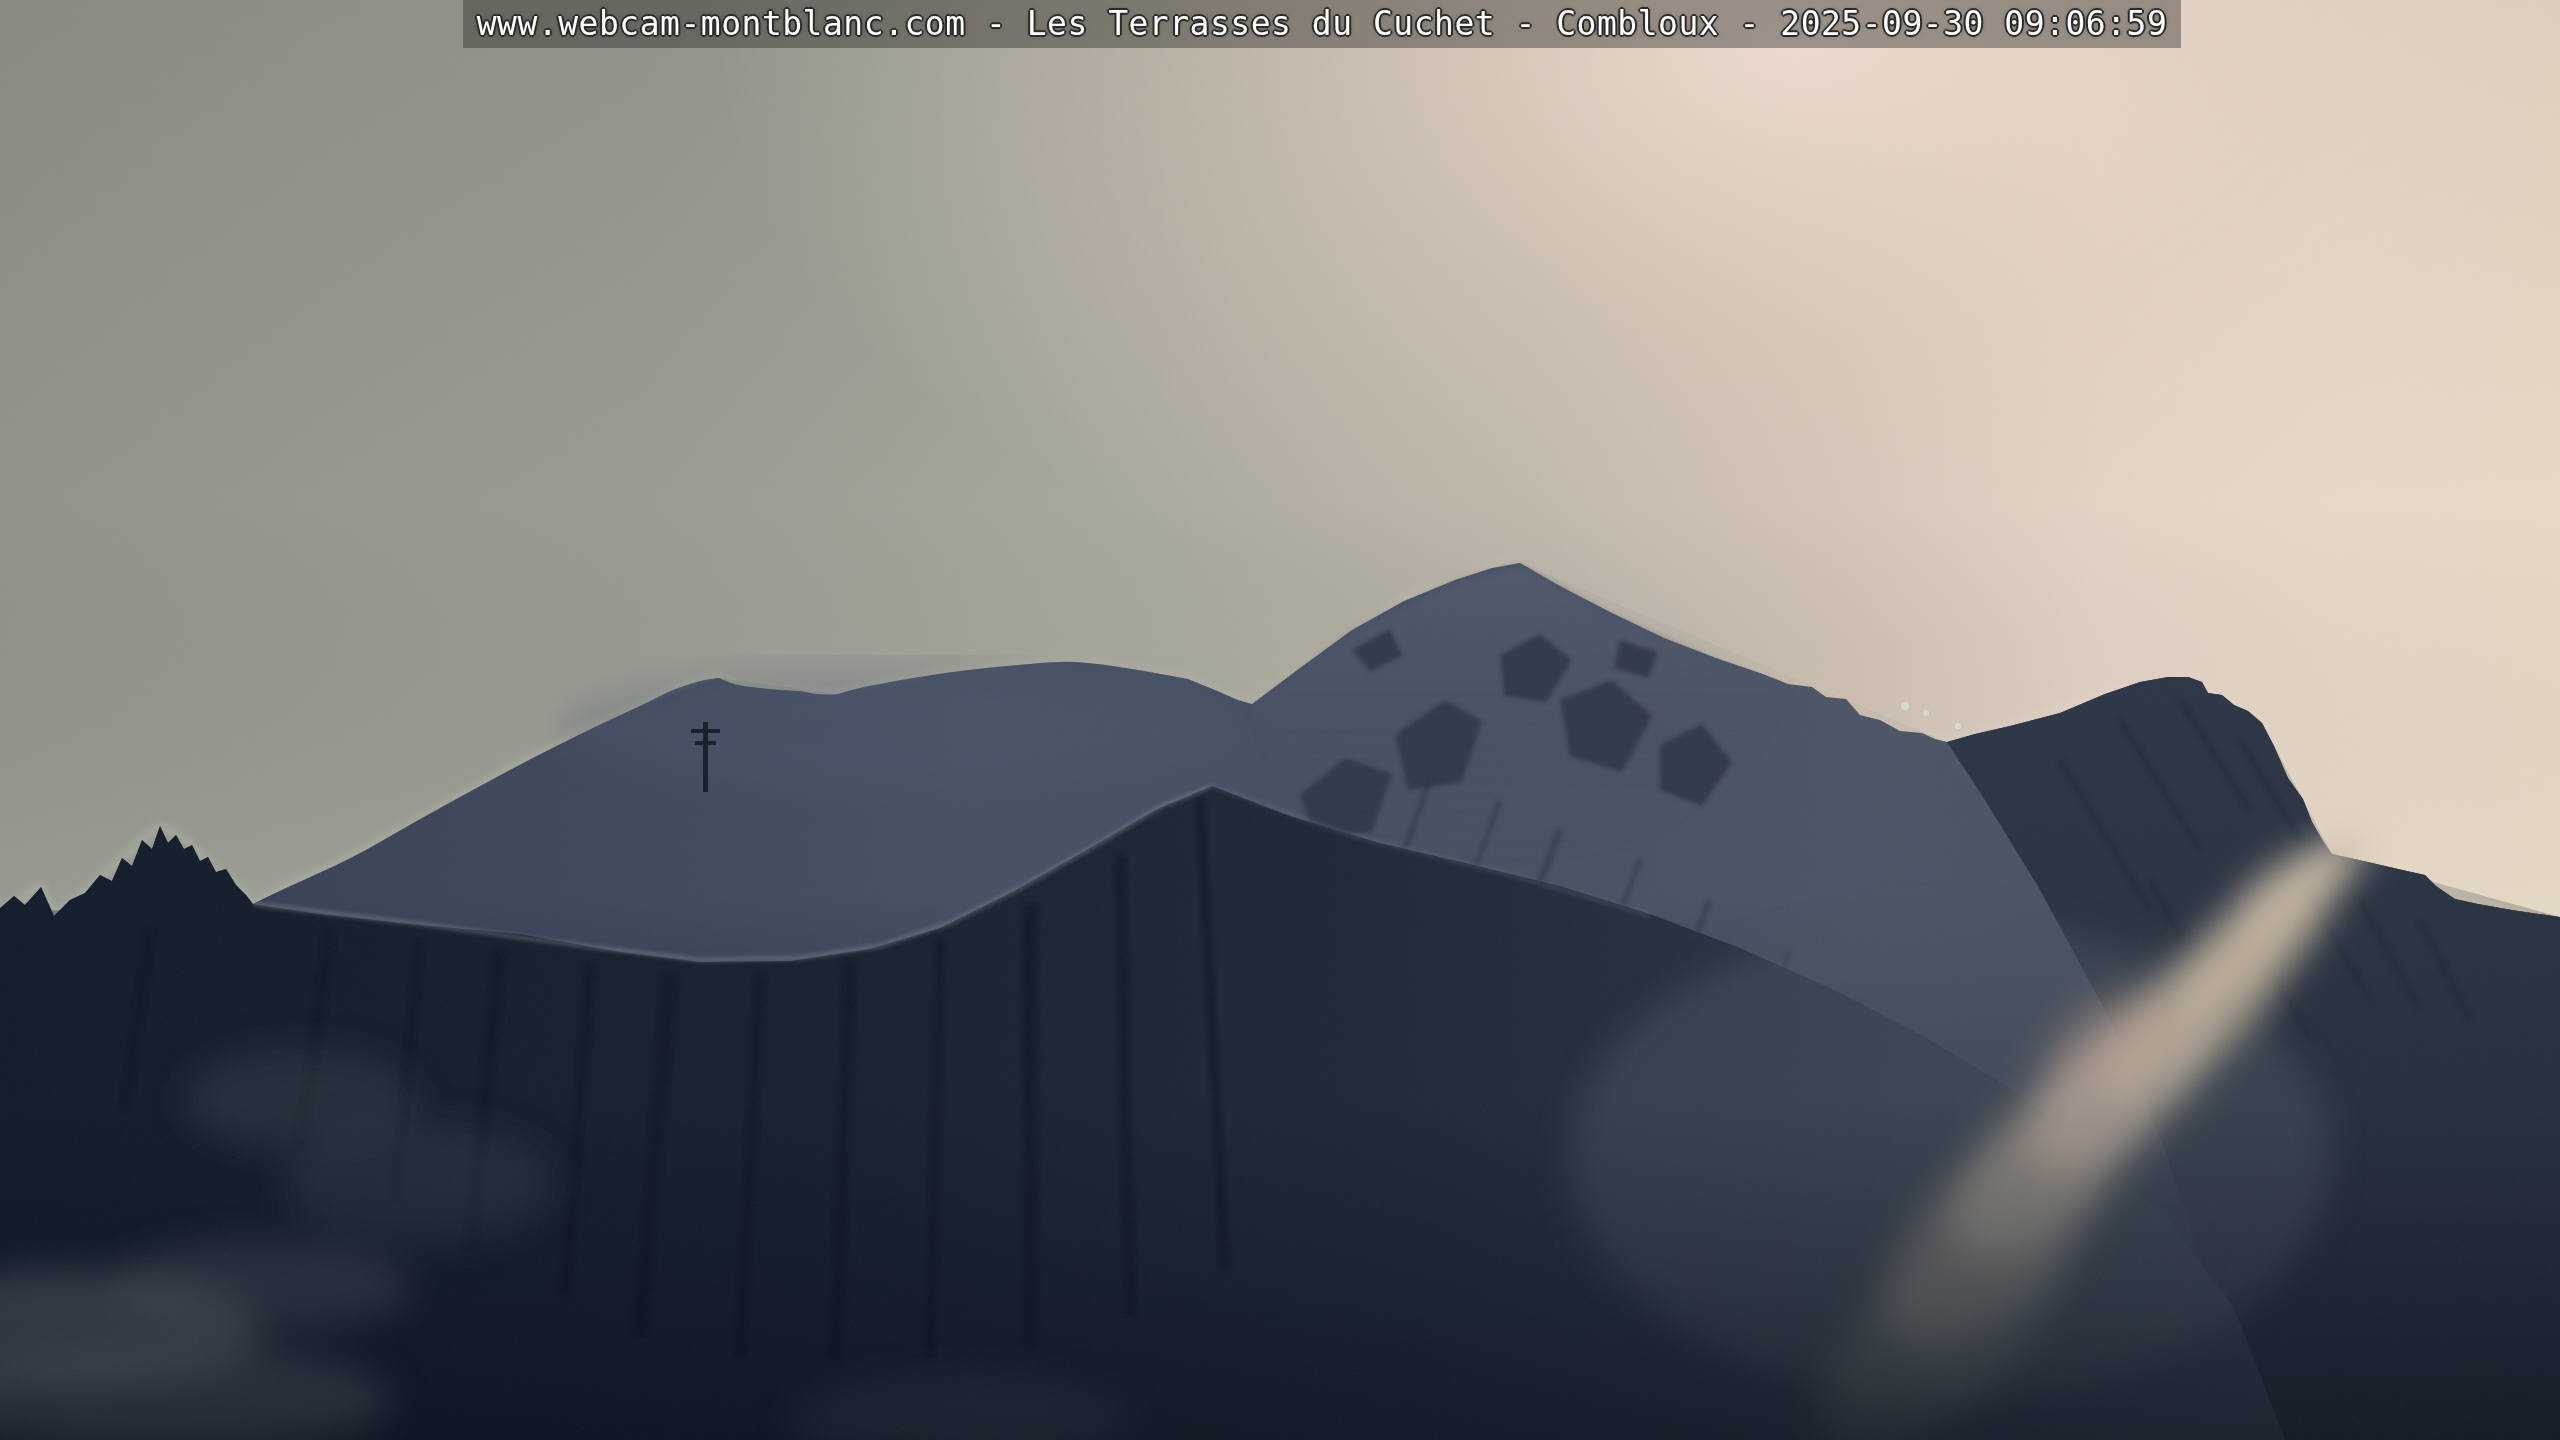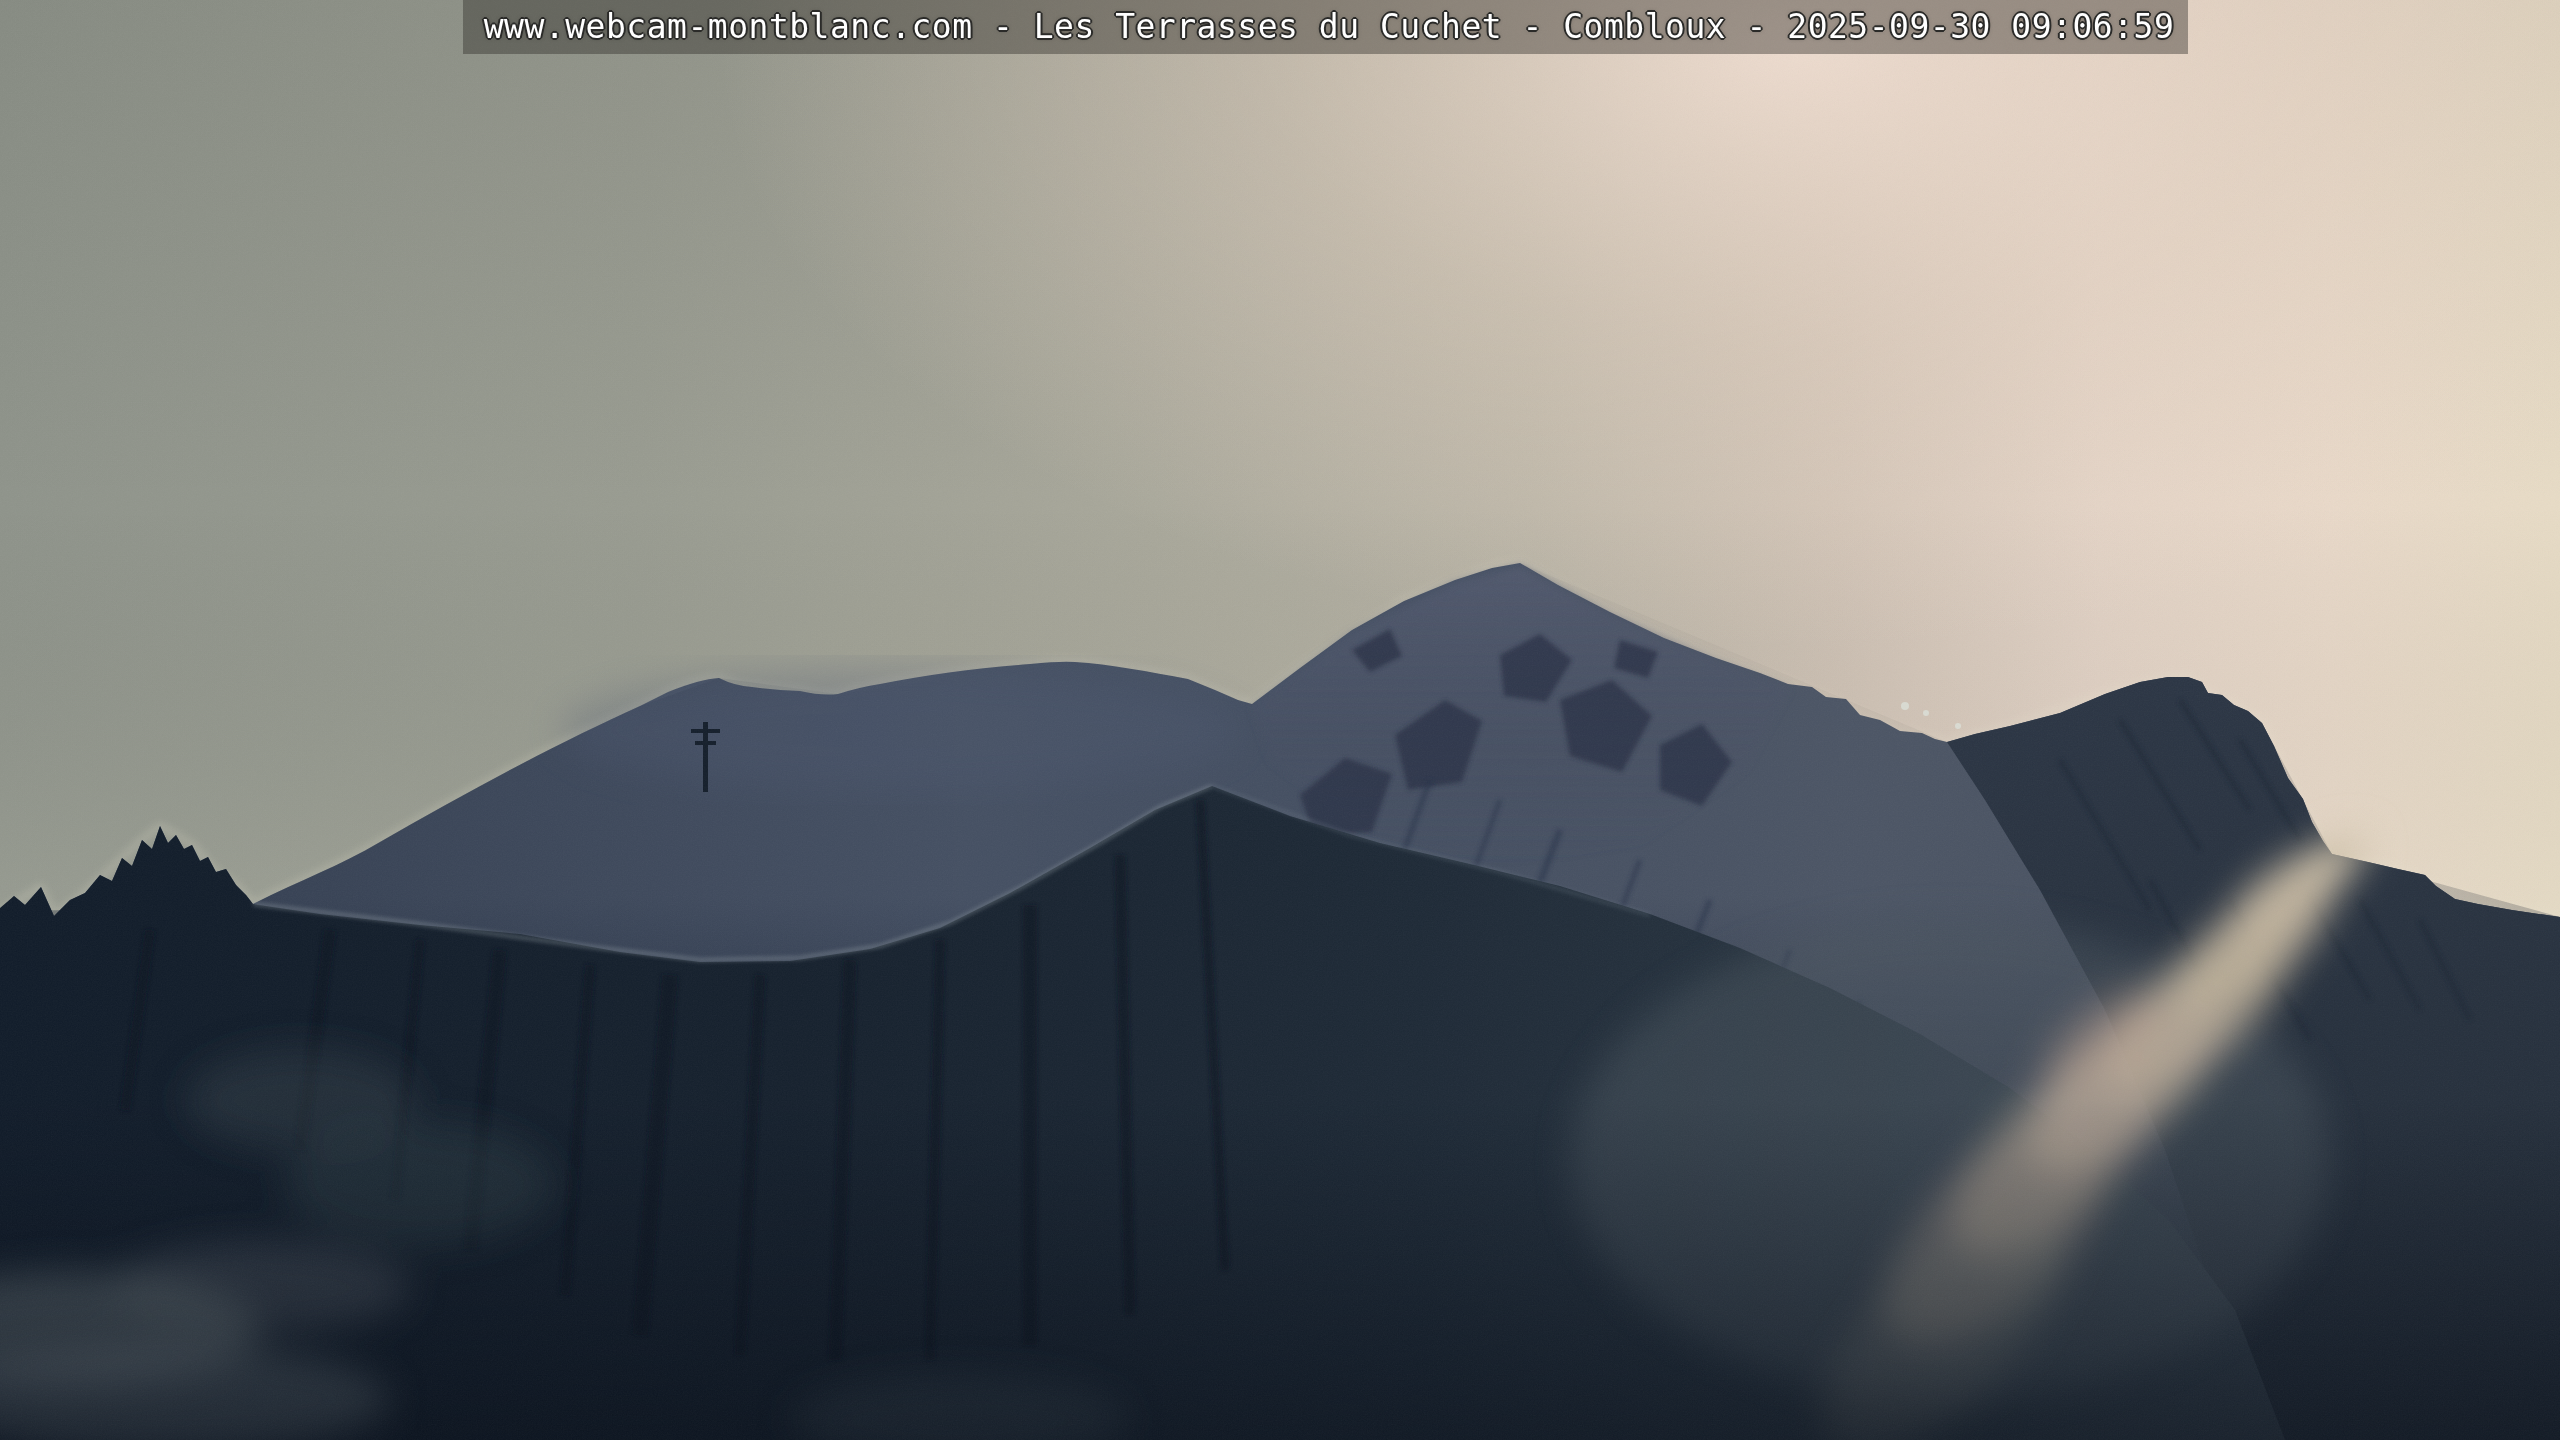--- a/index.html
+++ b/index.html
@@ -1,22 +1,22 @@
 <!DOCTYPE html>
 <html><head>
 <meta charset="utf-8">
 <style>
   html,body{margin:0;padding:0;background:#000;}
   body{width:2560px;height:1440px;overflow:hidden;font-family:"DejaVu Sans","Liberation Sans",sans-serif;}
   .scene{position:relative;width:2560px;height:1440px;overflow:hidden;}
   .scene svg{position:absolute;left:0;top:0;width:100%;height:100%;display:block;}
   .titlebar{
-    position:absolute;left:463px;top:0;width:1718px;height:54px;
+    position:absolute;left:463px;top:0;width:1718px;height:48px;
     background:rgba(47,45,41,0.42);
-    display:flex;align-items:center;justify-content:center;padding-left:7px;
+    display:flex;align-items:center;justify-content:center;
   }
   .titlebar span{
     font-family:"DejaVu Sans Mono","Liberation Mono",monospace;
     font-size:33px;line-height:42px;color:#ffffff;white-space:nowrap;
     letter-spacing:0.5px;
     text-shadow:
       -2px 0 0 #2b2b29, 2px 0 0 #2b2b29, 0 -2px 0 #2b2b29, 0 2px 0 #2b2b29,
       -1px -1px 0 #2b2b29, 1px -1px 0 #2b2b29, -1px 1px 0 #2b2b29, 1px 1px 0 #2b2b29,
       0 0 4px rgba(0,0,0,0.5);
   }

